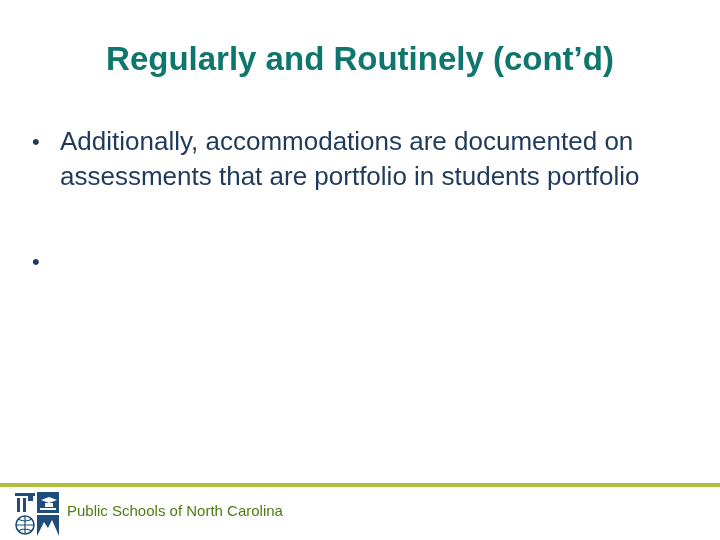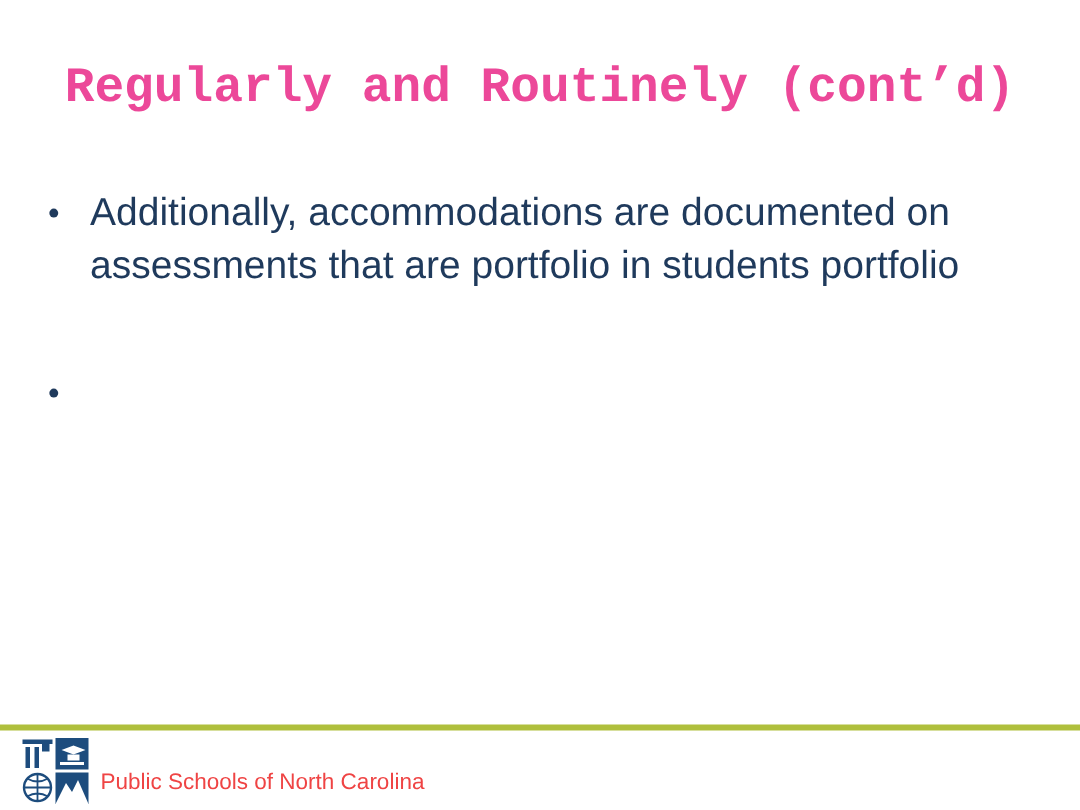--- a/index.html
+++ b/index.html
@@ -2,31 +2,31 @@
 <html><head>
   <meta charset="utf-8">
   <style>
     html, body { margin: 0; padding: 0; }
     body {
       width: 720px; height: 540px; background: #ffffff; position: relative; overflow: hidden;
       font-family: "Liberation Sans", sans-serif;
     }
     .title {
       position: absolute; left: 0; top: 40px; width: 720px; text-align: center;
-      font-family: Liberation Mono, monospace; font-weight: bold; font-size: 33px;
-      color: #ec4899; letter-spacing: 0px; margin: 0;
+      font-family: Liberation Sans, sans-serif; font-weight: bold; font-size: 33px;
+      color: #0f766e; letter-spacing: 0px; margin: 0;
     }
     .bullets { position: absolute; left: 30px; top: 124px; width: 670px; margin: 0; padding: 0; list-style: none; }
     .bullet { position: relative; padding-left: 30px; font-size: 26px; line-height: 35px; color: #1f3a5c; }
     .bullet + .bullet { margin-top: 50px; }
     .bullet-dot { position: absolute; left: 2px; top: 0; font-size: 22px; color: #1f3a5c; }
     .rule { position: absolute; left: 0; top: 483px; width: 720px; height: 4px; background: #afbf3c; }
     .footer { position: absolute; left: 14px; top: 492px; height: 44px; display: flex; align-items: flex-end; }
     .logo { width: 46px; height: 44px; display: block; }
-    .footer-text { font-size: 15px; color: #ef4444; margin-left: 7px; margin-bottom: 6px; letter-spacing: 0px; }
+    .footer-text { font-size: 15px; color: #4d7c0f; margin-left: 7px; margin-bottom: 17px; letter-spacing: 0px; }
   </style>
 </head>
 <body>
 
 <h1 class="title">Regularly and Routinely (cont’d)</h1>
 
 <ul class="bullets">
   <li class="bullet">
     <span class="bullet-dot">•</span>
     <span>Additionally, accommodations are documented on assessments that are portfolio in students portfolio</span>

